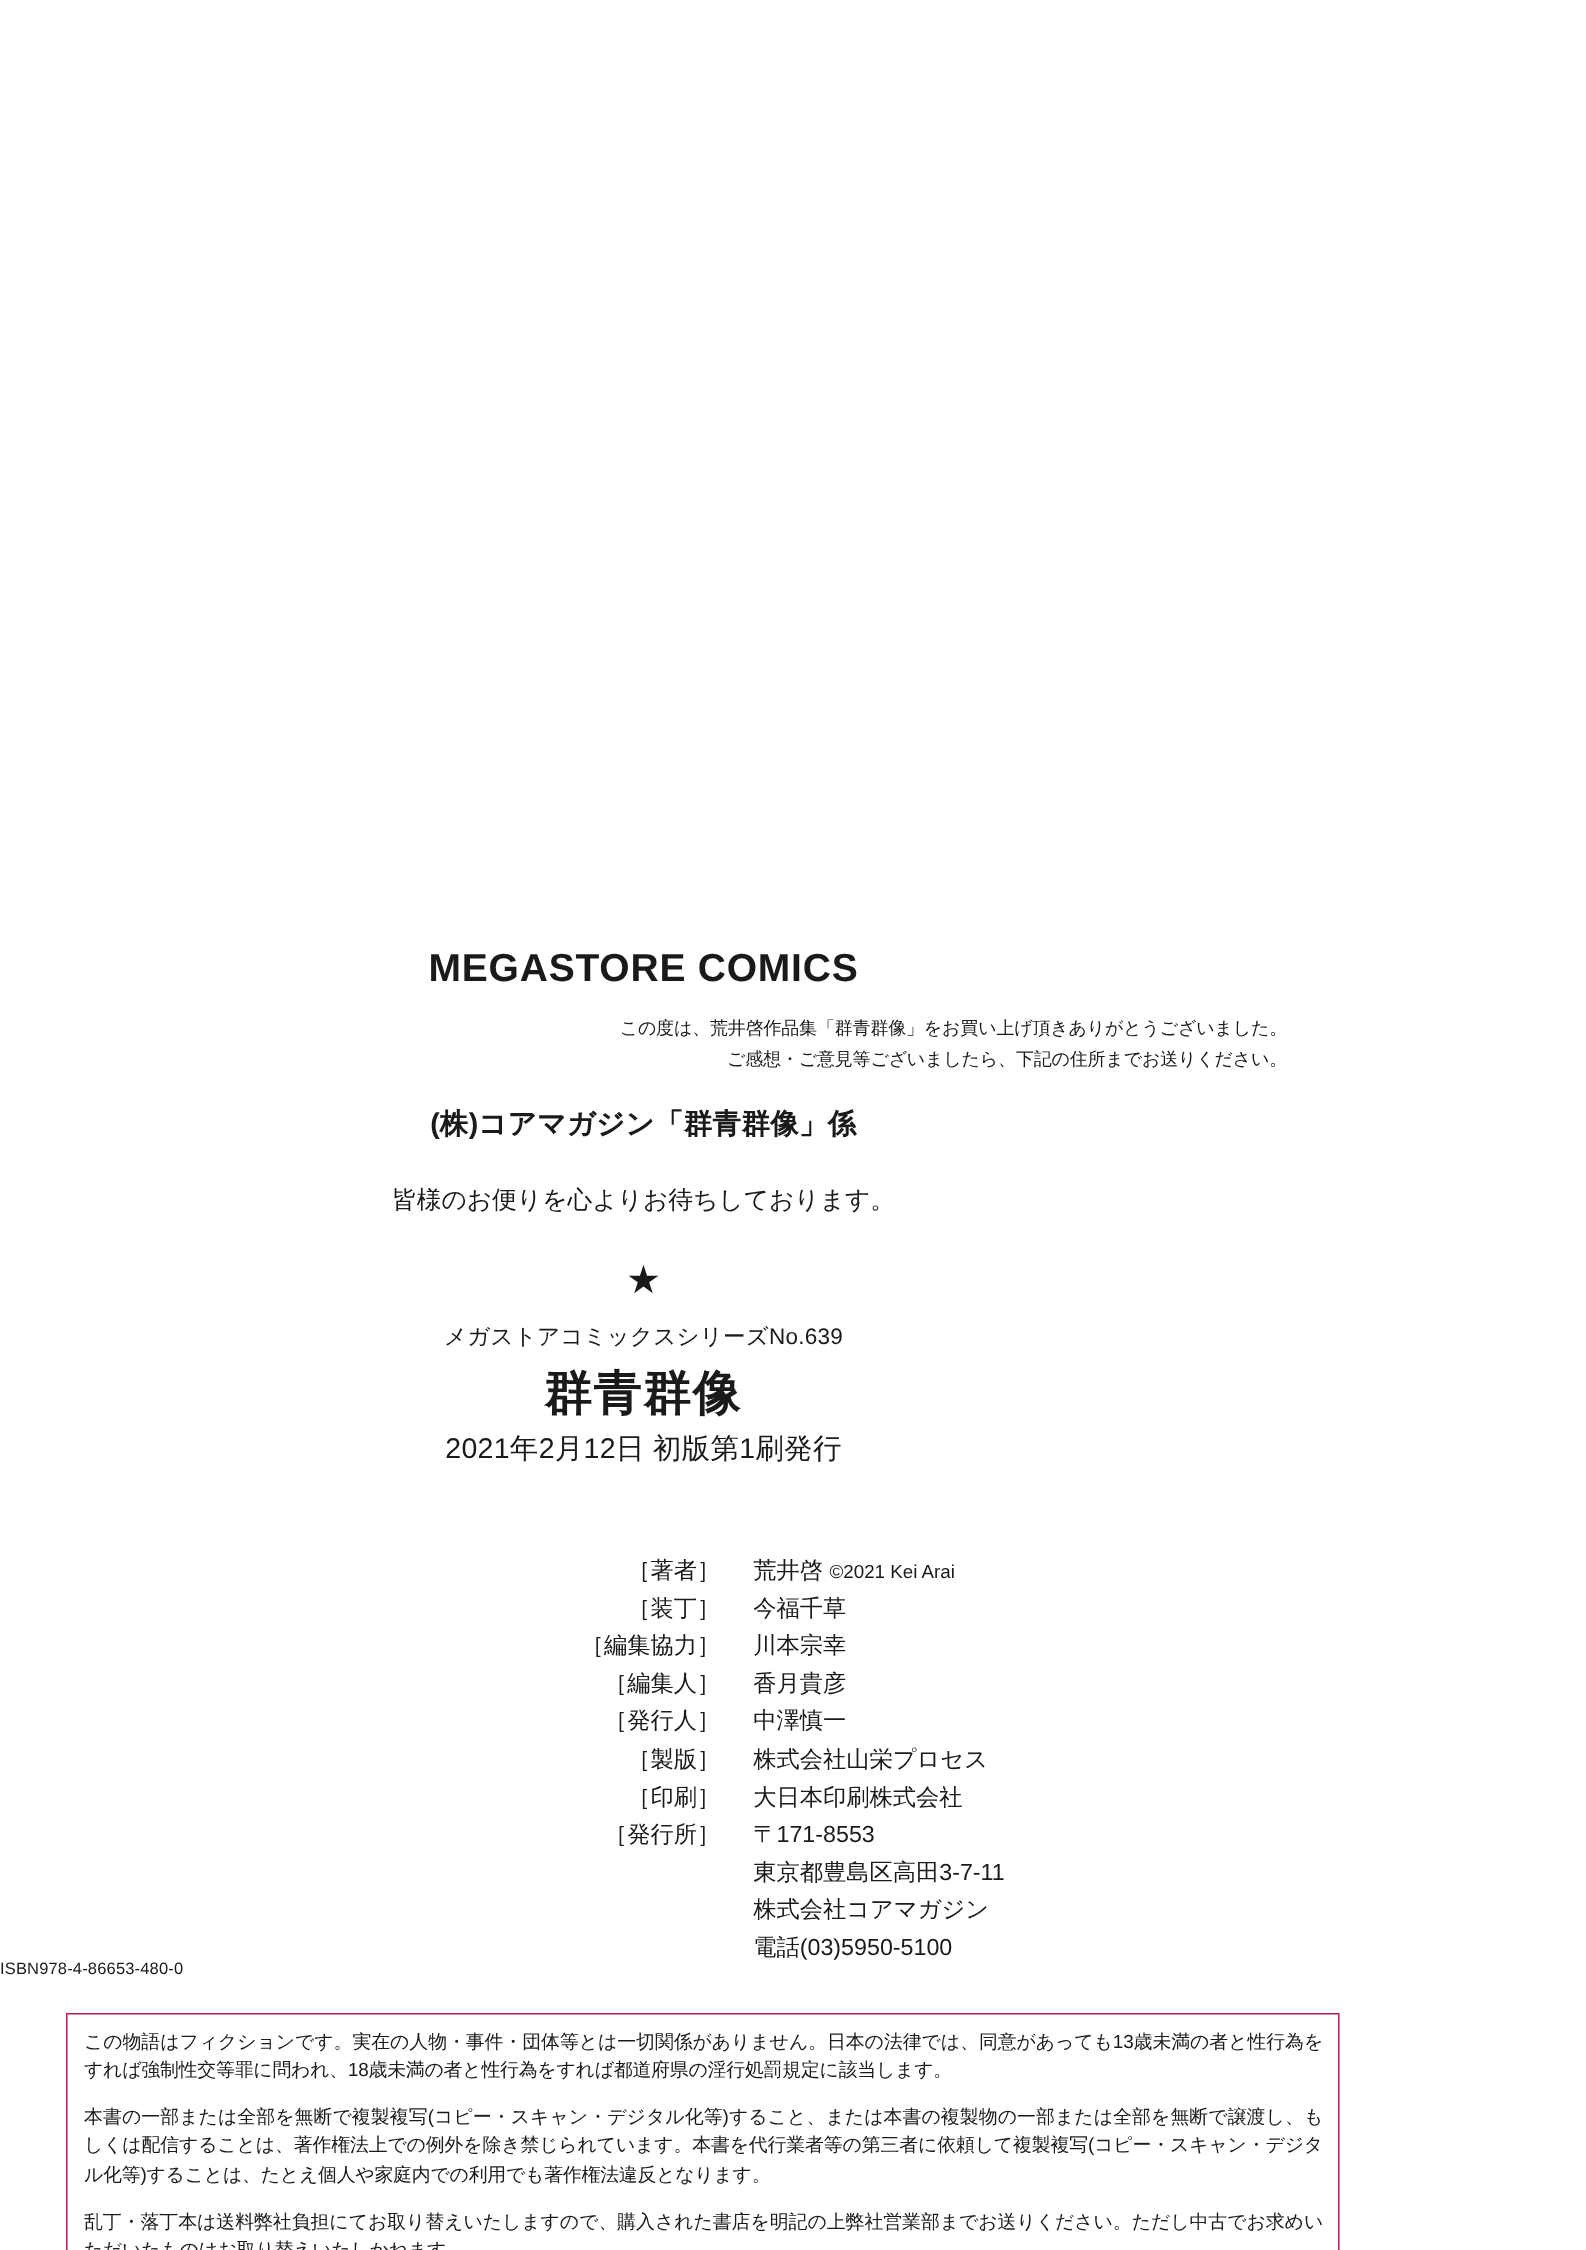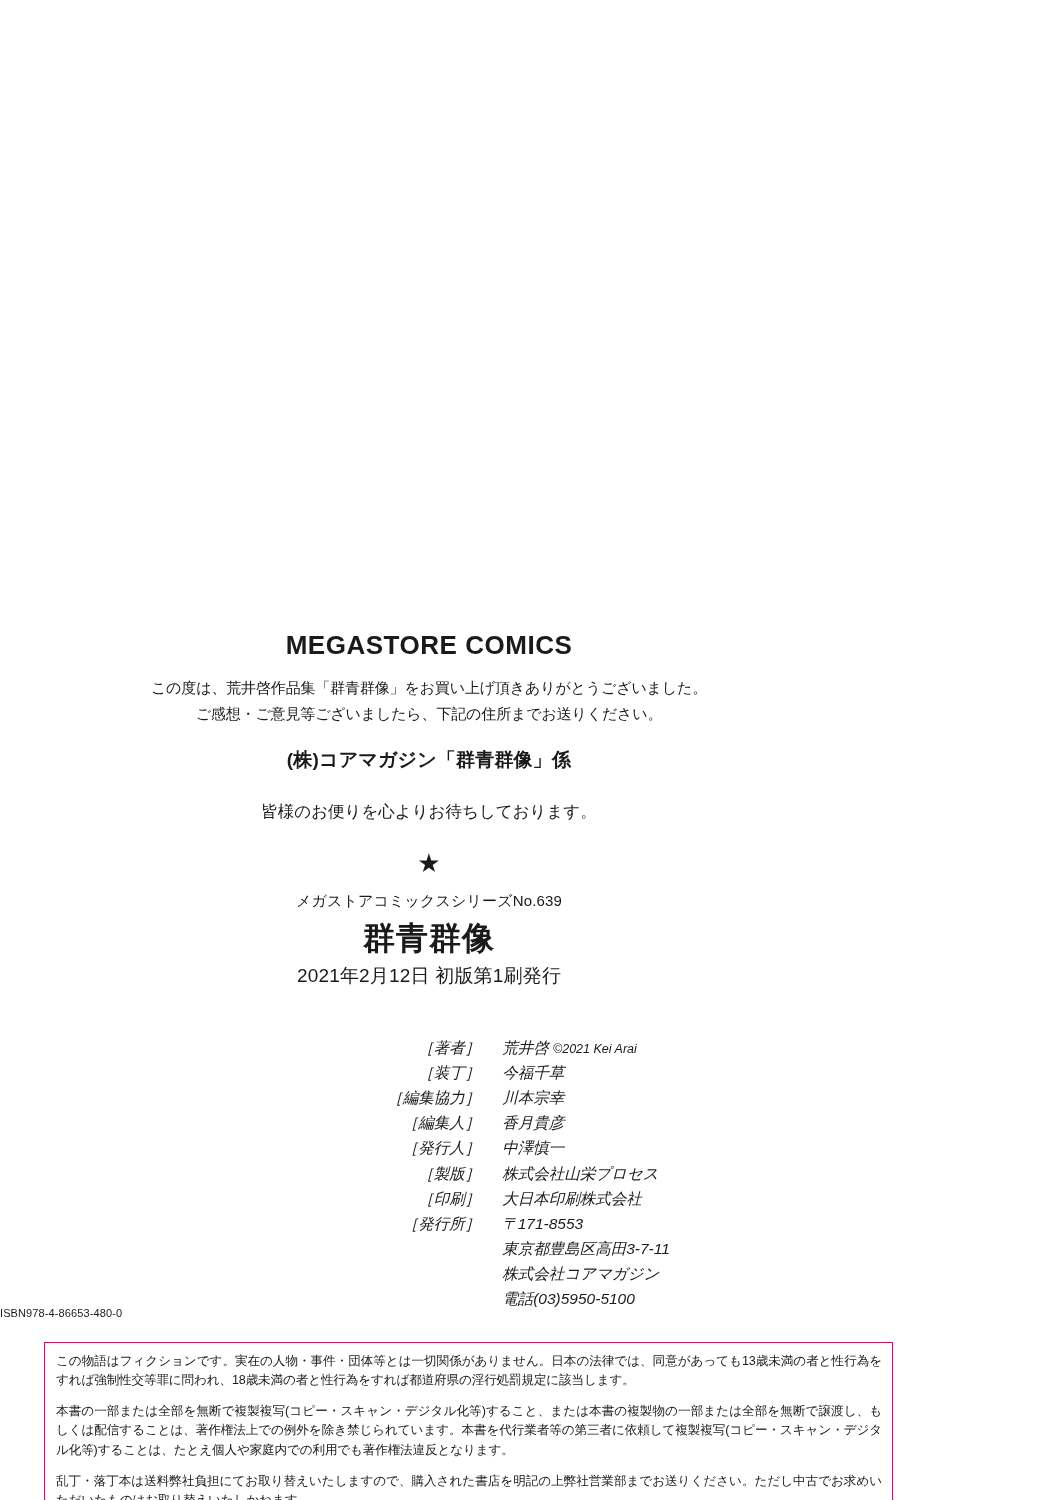--- a/index.html
+++ b/index.html
@@ -31,23 +31,24 @@
     text-align: center;
   }
   .brand {
     font-size: 26px;
     font-weight: bold;
     letter-spacing: 0.02em;
     margin: 0 0 14px 0;
     line-height: 1.2;
   }
   .thanks-line {
-    font-size: 15px;
+    font-size: 12px;
     line-height: 1.7;
     letter-spacing: -0.01em;
+    text-align: right;
   }
   .address-block {
     margin-top: 18px;
     font-size: 19px;
     font-weight: bold;
     line-height: 1.65;
     letter-spacing: 0.01em;
   }
   .await-line {
     margin-top: 22px;
@@ -81,21 +82,20 @@
   .credits {
     position: absolute;
     left: 0;
     top: 1035px;
     width: 1057px;
     display: flex;
     justify-content: center;
   }
   .credits-table {
     border-collapse: collapse;
-    font-style: italic;
   }
   .credits-table td {
     font-size: 15.5px;
     line-height: 1.62;
     vertical-align: top;
     padding: 0;
     white-space: pre-line;
   }
   .credits-table td.label {
     text-align: right;

